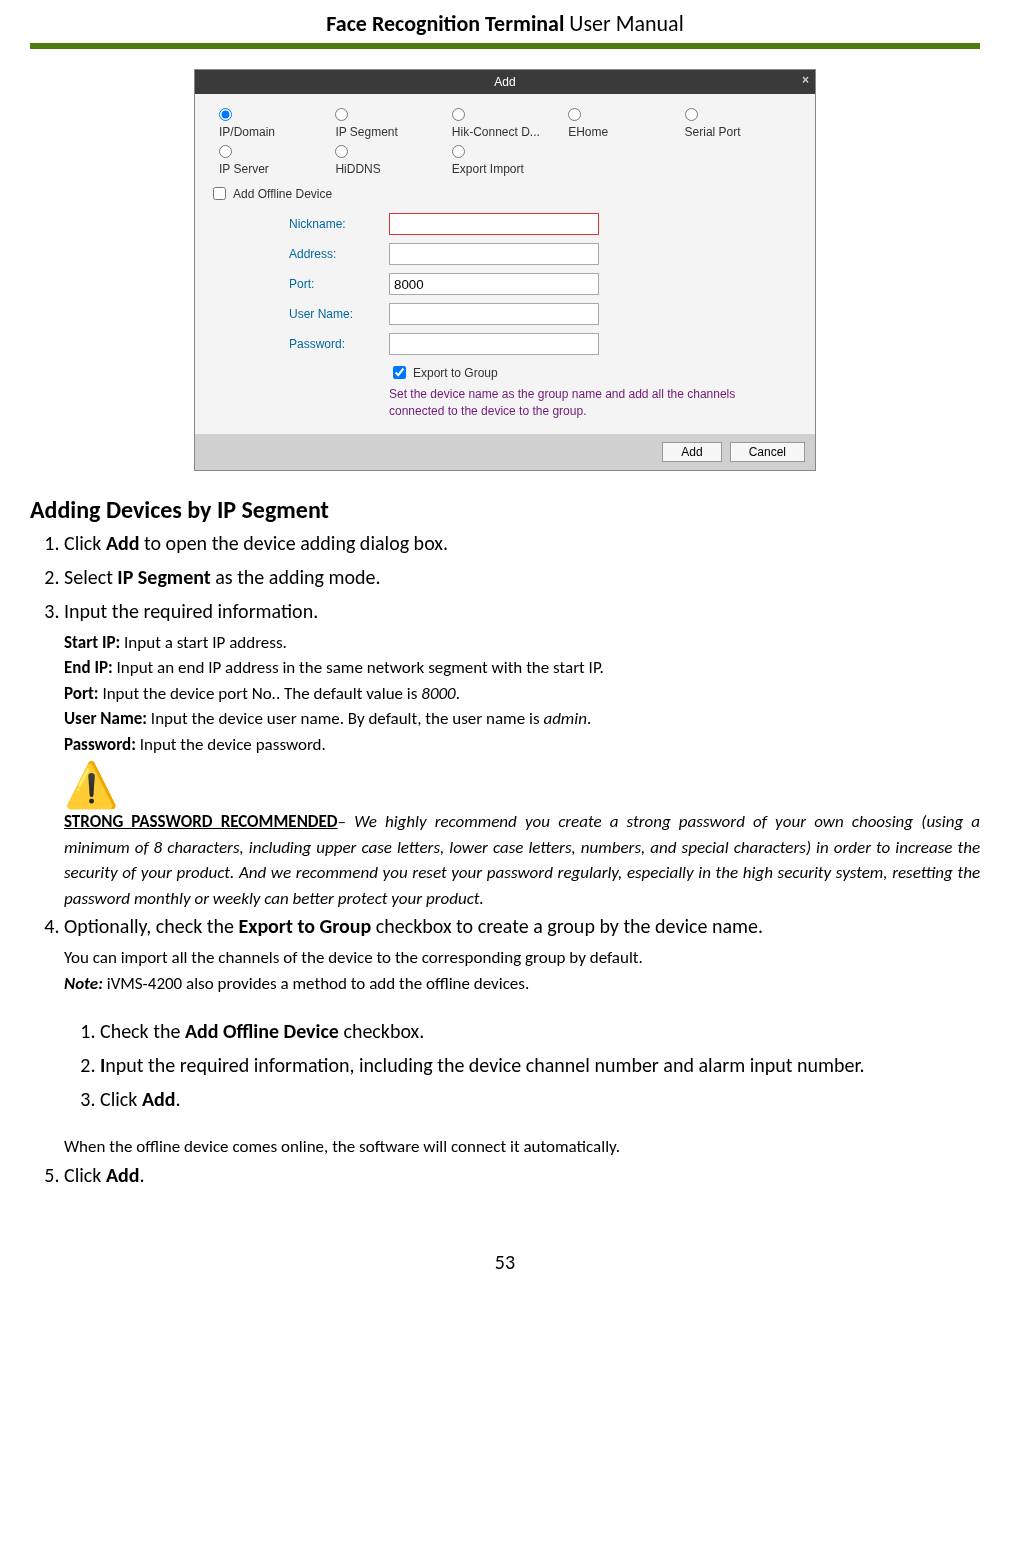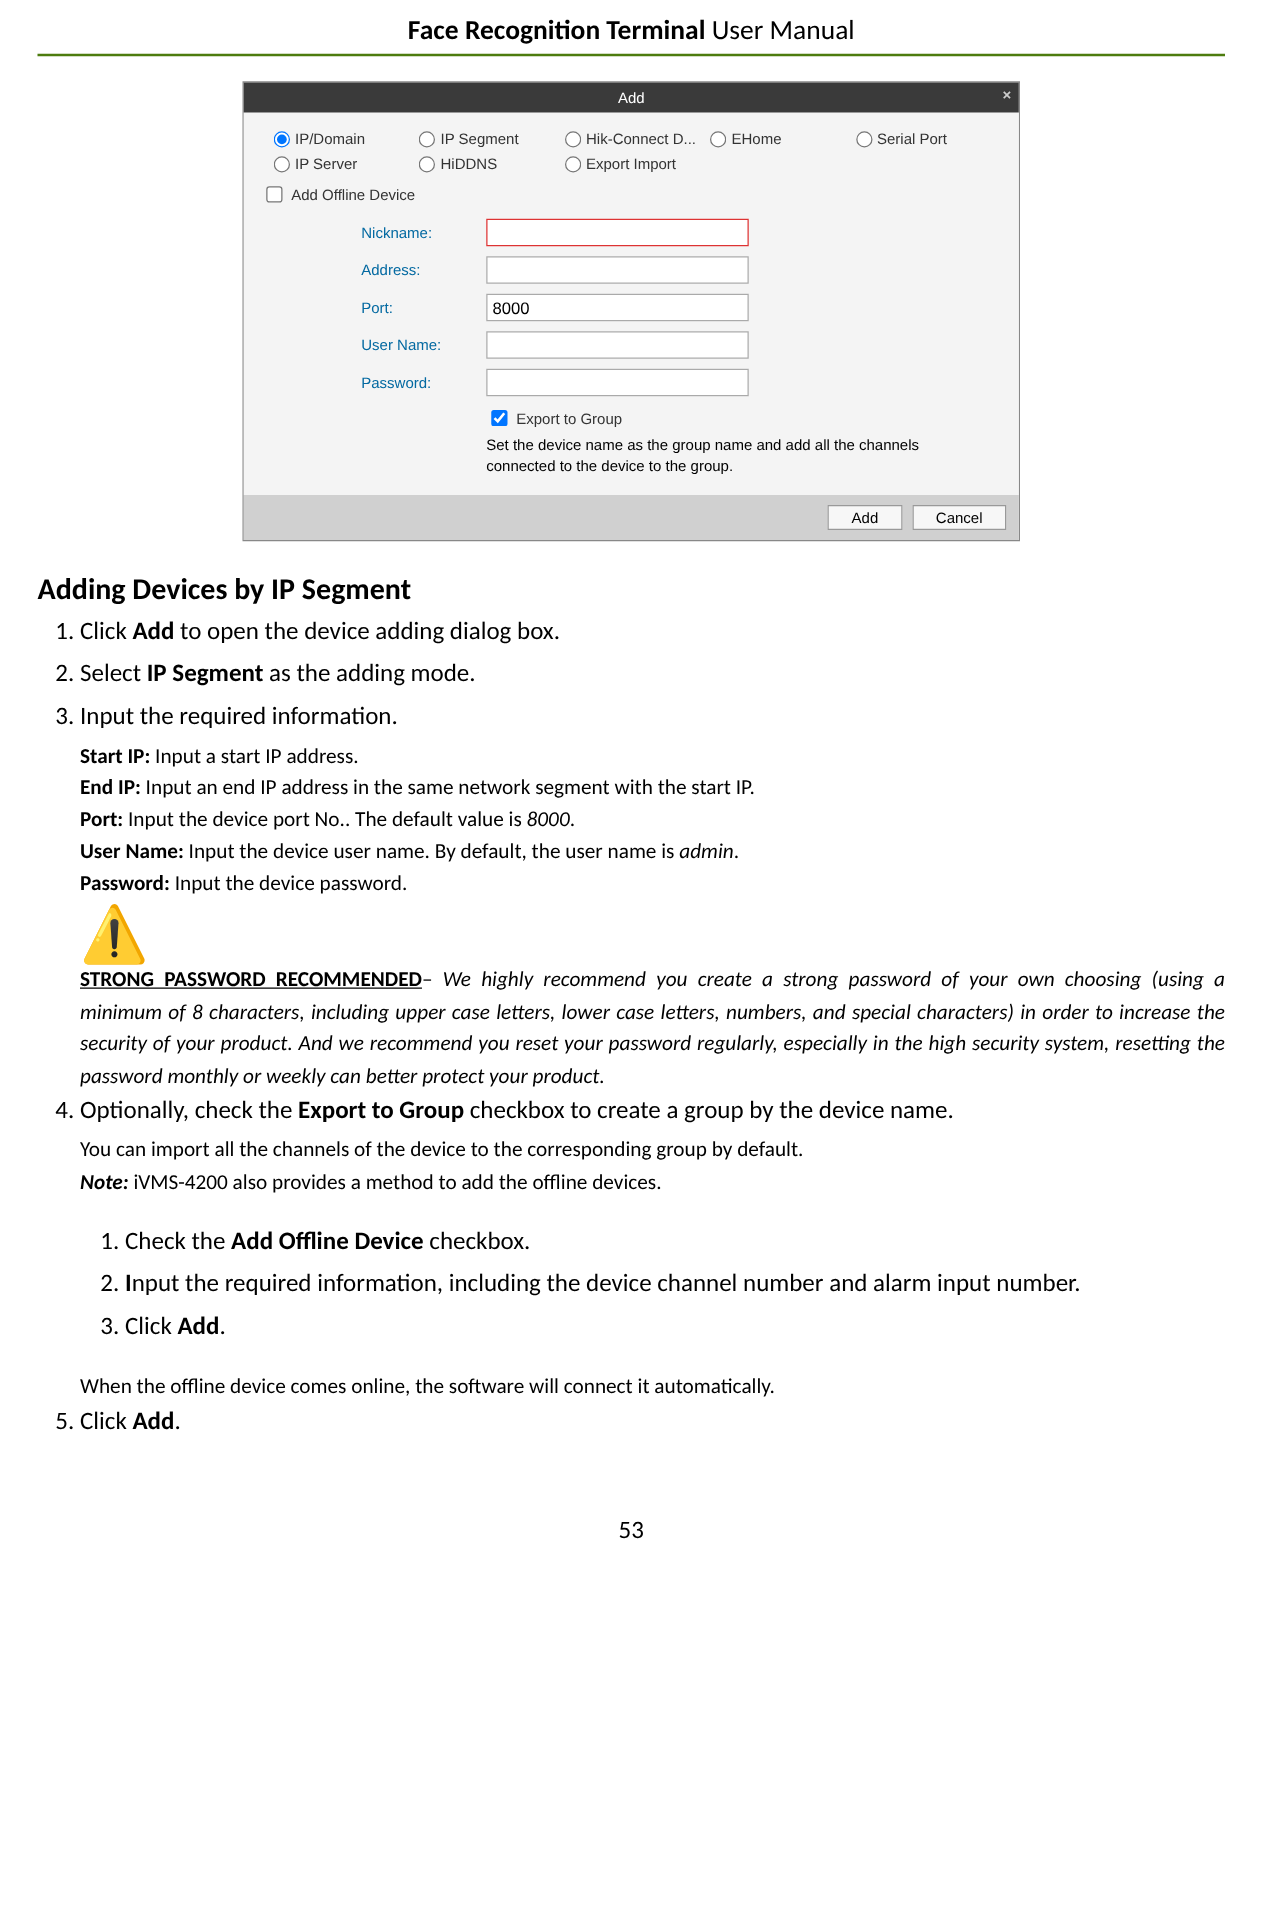--- a/index.html
+++ b/index.html
@@ -11,21 +11,21 @@
     color: #000;
   }
   .page {
     padding: 10px 30px 30px 30px;
     box-sizing: border-box;
   }
   .header {
     text-align: center;
     font-weight: bold;
     font-size: 22px;
-    border-bottom: 2px solid #4d7c0f;
+    border-bottom: 6px solid #4d7c0f;
     padding-bottom: 6px;
     margin-bottom: 20px;
   }
   .header .normal { font-weight: normal; }
   .dialog-wrap { display: flex; justify-content: center; margin-bottom: 24px; }
   .dialog {
     width: 620px;
     border: 1px solid #888;
     font-family: Tahoma, Arial, sans-serif;
     font-size: 12px;
@@ -49,31 +49,31 @@
   }
   .dlg-body { background: #f4f4f4; padding: 10px 14px 14px 14px; }
   .dlg-label { color: #333; margin-bottom: 6px; }
   .radio-grid {
     display: grid;
     grid-template-columns: repeat(5, 1fr);
     row-gap: 6px;
     margin: 4px 0 8px 10px;
     color: #333;
   }
-  .radio-item { display: flex; align-items: flex-end; gap: 4px; }
+  .radio-item { display: flex; align-items: flex-start; gap: 4px; flex-direction: column; }
   .radio-item input[type=radio] { margin: 0; }
   .chk-row { display: flex; align-items: center; gap: 4px; margin: 2px 0 10px 0; color:#333; }
   .form-rows { margin-left: 80px; }
   .form-row { display: flex; align-items: center; margin-bottom: 8px; }
   .form-row label { width: 100px; color: #0369a1; }
   .form-row input[type=text], .form-row input[type=password] {
     width: 200px; height: 20px; border: 1px solid #aaa; padding: 0 4px; background:#fff;
   }
   .form-row input.highlight { border: 1px solid #d33; }
-  .sub-note { margin-left: 100px; color: #000000; line-height: 1.4; max-width: 380px; }
+  .sub-note { margin-left: 100px; color: #701a75; line-height: 1.4; max-width: 380px; }
   .sub-check { margin-left: 100px; display: flex; align-items: center; gap: 4px; margin-bottom: 4px; color:#333; }
   .dlg-footer {
     background: #d0d0d0;
     padding: 8px 10px;
     display: flex;
     justify-content: flex-end;
     gap: 8px;
   }
   .dlg-btn {
     background: #f7f7f7;

